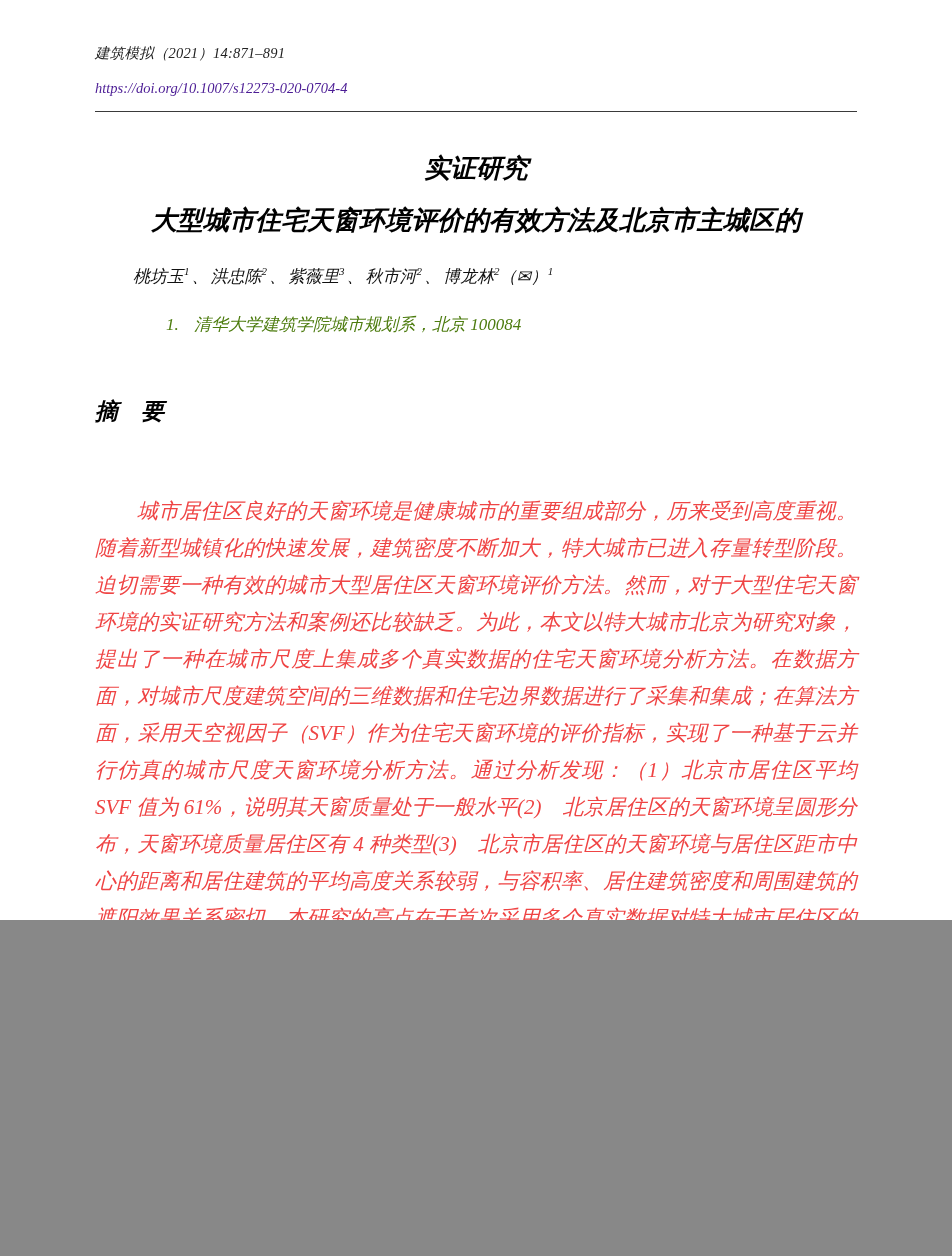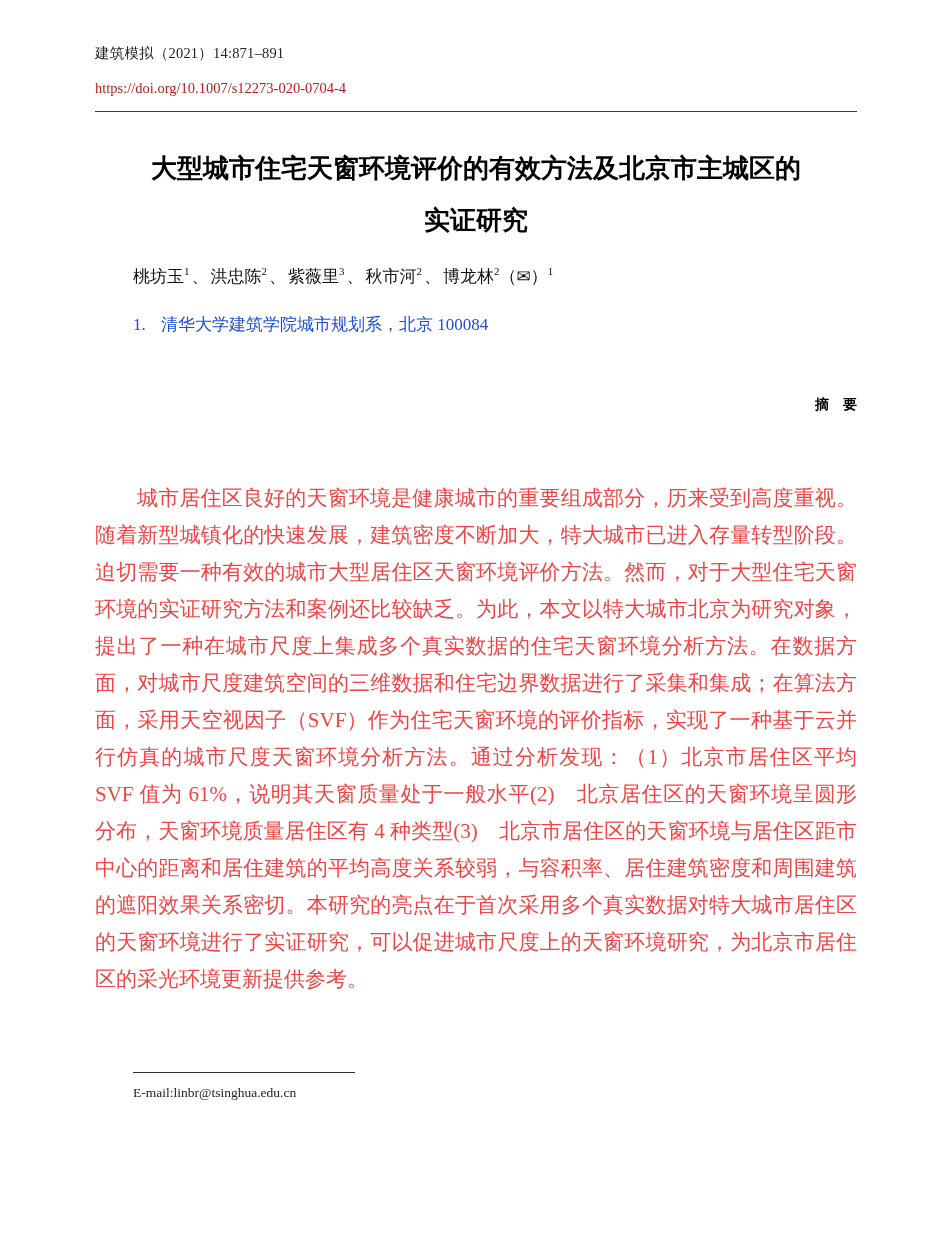--- a/index.html
+++ b/index.html
@@ -1,34 +1,35 @@
 <!DOCTYPE html>
 <html><head>
 <meta charset="utf-8">
 <style>
   * { margin:0; padding:0; box-sizing:border-box; }
   html,body { background:#888; }
   .page {
-    width:952px; height:1256px;
+    width:952px; height:920px;
     margin:0 auto;
     background:#ffffff;
     color:#1c1c1c;
     font-family:"Liberation Serif","DejaVu Serif",serif;
     position:relative;
     padding:44px 95px 0 95px;
     overflow:hidden;
+    font-style:italic;
   }
   .hdr-journal {
     font-size:14.5px;
     color:#222;
     letter-spacing:0.2px;
   }
   .hdr-doi {
     font-size:14.5px;
-    color:#b91c1c;
+    color:#4c1d95;
     margin-top:17px;
   }
   .hdr-rule {
     border:none;
     border-top:1.5px solid #3a3a3a;
     margin-top:14px;
   }
   .title {
     margin-top:30px;
     text-align:center;
@@ -50,30 +51,31 @@
     line-height:0;
   }
   .author-sep { padding:0 2px; }
   .affiliations {
     margin-top:16px;
     padding-left:38px;
     list-style:none;
   }
   .affiliation {
     font-size:17px;
-    color:#1d4ed8;
+    color:#4d7c0f;
     line-height:42px;
+    margin-left:33px;
   }
   .aff-num { display:inline-block; width:28px; }
   .abstract-heading {
     margin-top:50px;
-    text-align:right;
+    text-align:left;
     font-family:"Liberation Sans","DejaVu Sans",sans-serif;
     font-weight:bold;
-    font-size:14px;
+    font-size:23px;
     color:#000;
   }
   .abstract-body {
     margin-top:66px;
     font-size:21px;
     line-height:37px;
     text-align:justify;
     text-indent:2em;
     color:#ef4444;
   }
@@ -97,22 +99,22 @@
 </head>
 <body>
 
 <div class="page">
 
   <div class="hdr-journal">建筑模拟（2021）14:871–891</div>
   <div class="hdr-doi">https://doi.org/10.1007/s12273-020-0704-4</div>
   <hr class="hdr-rule">
 
   <div class="title">
+    <div>实证研究</div>
     <div>大型城市住宅天窗环境评价的有效方法及北京市主城区的</div>
-    <div>实证研究</div>
   </div>
 
   <div class="authors">
     <span><span>桃坊玉</span><sup>1</sup><span class="author-sep">、</span></span><span><span>洪忠陈</span><sup>2</sup><span class="author-sep">、</span></span><span><span>紫薇里</span><sup>3</sup><span class="author-sep">、</span></span><span><span>秋市河</span><sup>2</sup><span class="author-sep">、</span></span><span><span>博龙林</span><sup>2</sup></span><span><span>（✉）</span><sup>1</sup></span>
   </div>
 
   <ul class="affiliations">
     <li class="affiliation"><span class="aff-num">1.</span><span>清华大学建筑学院城市规划系，北京 100084</span></li>
   </ul>
 

